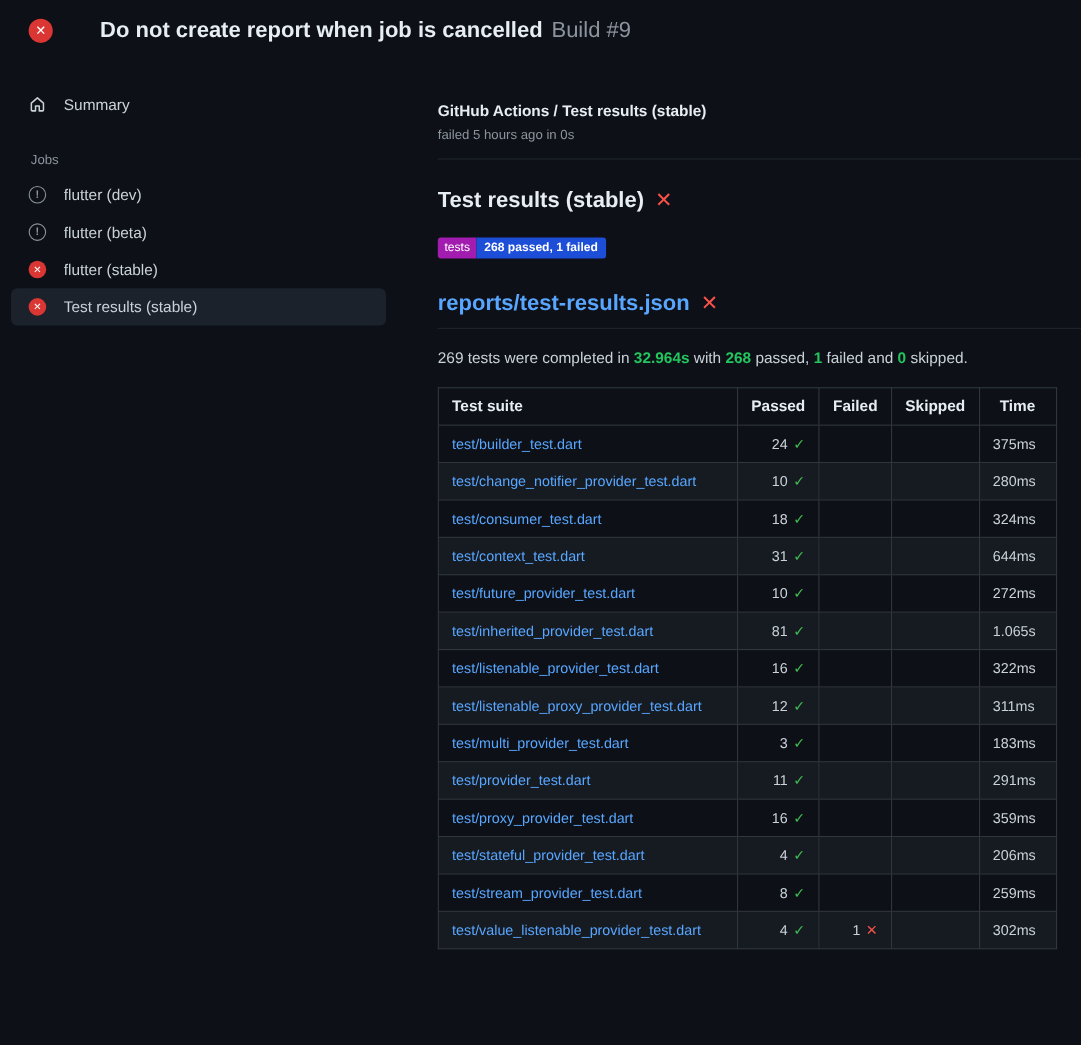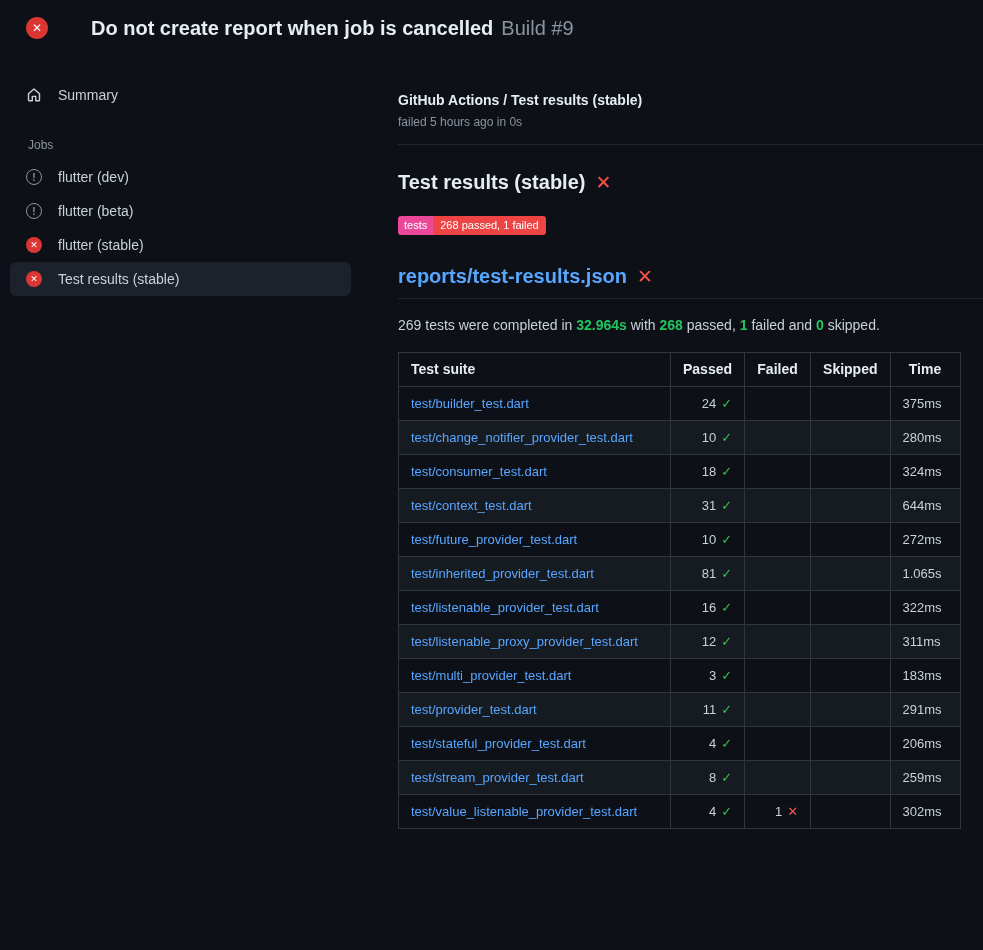--- a/index.html
+++ b/index.html
@@ -62,26 +62,27 @@
 
   h2.section-title {
     display: flex; align-items: center; gap: 10px;
     font-size: 20px; font-weight: 700; color: #e6edf3;
     margin: 26px 0 0 0;
   }
   .x-mark { color: #f85149; font-weight: 900; font-size: 19px; line-height: 1; }
 
   .badge { display: inline-flex; margin-top: 22px; font-size: 11px; line-height: 1; }
   .badge-label {
-    background: #ec4899; color: #fff; padding: 4px 6px;
+    background: #a21caf; color: #fff; padding: 4px 6px;
     border-radius: 3px 0 0 3px;
   }
   .badge-value {
-    background: #ef4444; color: #fff; padding: 4px 7px;
+    background: #1d4ed8; color: #fff; padding: 4px 7px;
     border-radius: 0 3px 3px 0;
+    font-weight: bold;
   }
 
   h2.report-title {
     display: flex; align-items: center; gap: 10px;
     font-size: 20px; font-weight: 700;
     margin: 30px 0 0 0;
     padding-bottom: 10px;
     border-bottom: 1px solid #21262d;
   }
   h2.report-title a { color: #58a6ff; text-decoration: none; }
@@ -263,20 +264,27 @@
           </tr>
 
           <tr>
             <td class="suite"><a href="#">test/provider_test.dart</a></td>
             <td class="num"><span>11</span><span class="check-icon">✓</span></td>
             <td class="num"><span></span></td>
             <td class="num"><span></span></td>
             <td class="time">291ms</td>
           </tr>
 
+          <tr>
+            <td class="suite"><a href="#">test/proxy_provider_test.dart</a></td>
+            <td class="num"><span>16</span><span class="check-icon">✓</span></td>
+            <td class="num"><span></span></td>
+            <td class="num"><span></span></td>
+            <td class="time">359ms</td>
+          </tr>
 
 
 
           <tr>
             <td class="suite"><a href="#">test/stateful_provider_test.dart</a></td>
             <td class="num"><span>4</span><span class="check-icon">✓</span></td>
             <td class="num"><span></span></td>
             <td class="num"><span></span></td>
             <td class="time">206ms</td>
           </tr>

